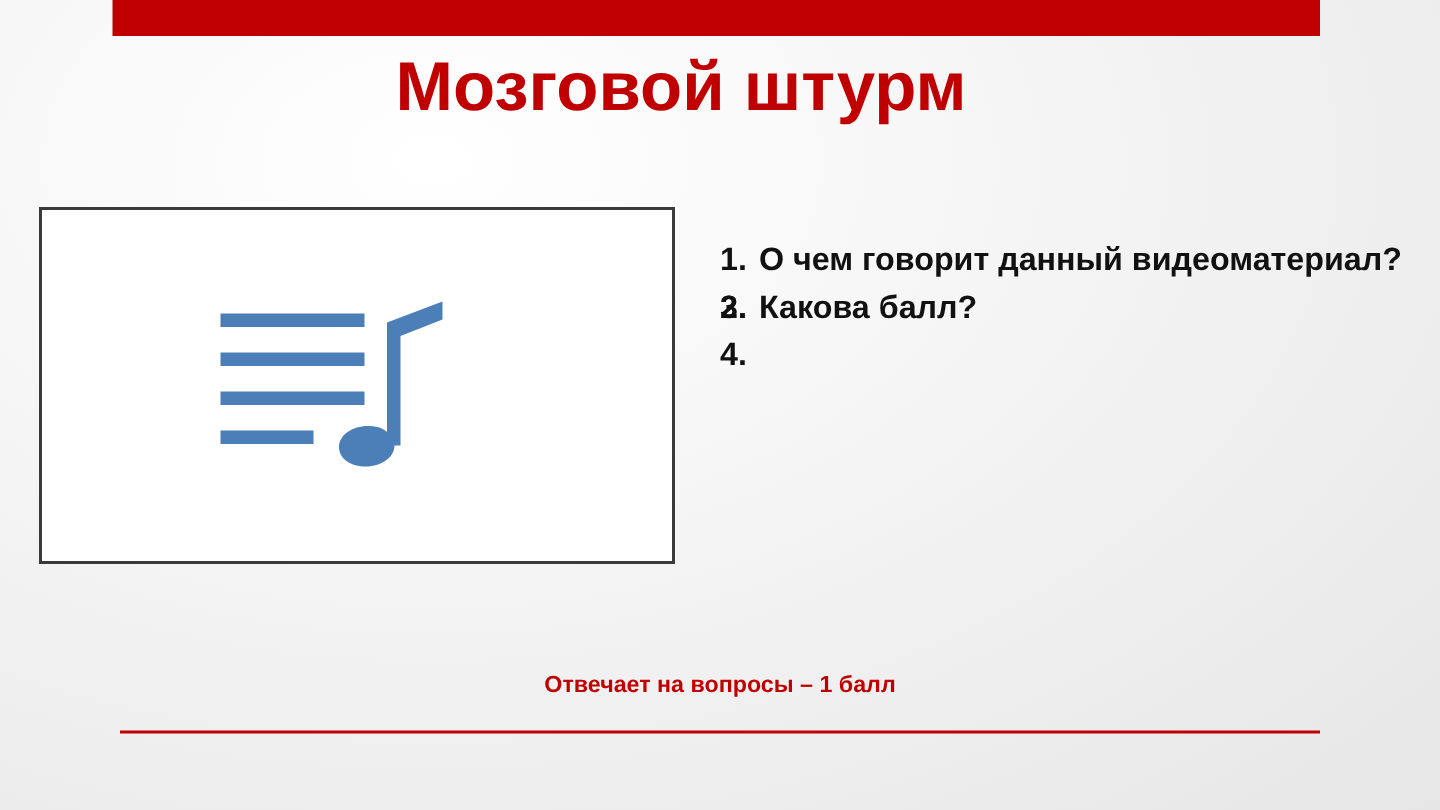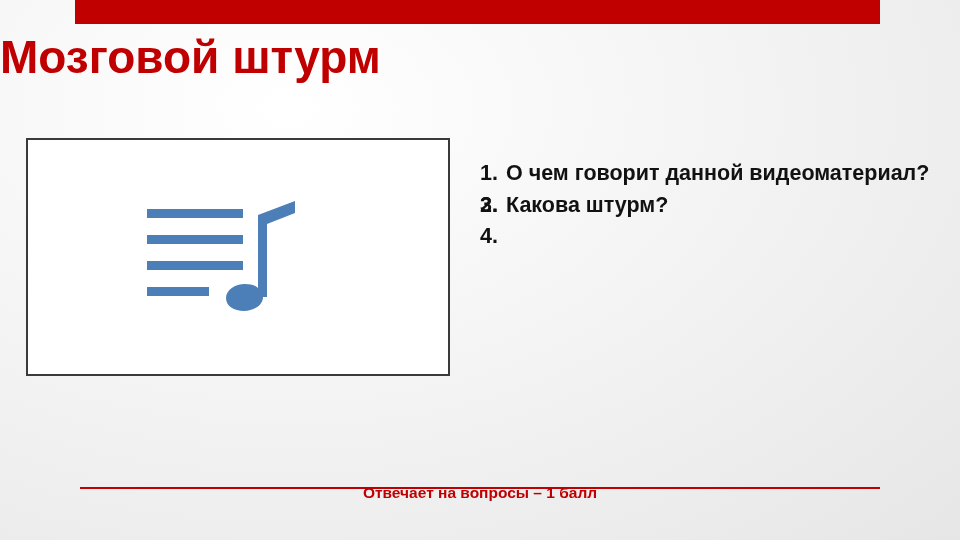--- a/index.html
+++ b/index.html
@@ -28,21 +28,21 @@
     width: 805px;
     height: 24px;
     background: #c00000;
   }
   
   .slide-title {
     position: absolute;
     left: 0px;
     top: 32px;
     width: 908px;
-    text-align: left;
+    text-align: center;
     font-size: 46px;
     font-weight: bold;
     color: #c00000;
     letter-spacing: 0px;
     line-height: 1.1;
   }
   
   .media-box {
     position: absolute;
     left: 26px;
@@ -90,21 +90,20 @@
   
   .footer-note {
     position: absolute;
     left: 0;
     top: 448px;
     width: 960px;
     text-align: center;
     color: #c00000;
     font-size: 15.5px;
     font-weight: bold;
-    margin-top: 36px;
   }
   
   .bottom-rule {
     position: absolute;
     left: 80px;
     top: 487px;
     width: 800px;
     height: 0;
     border-top: 2px solid #c00000;
   }
@@ -124,28 +123,28 @@
       <rect x="4" y="38" width="96" height="9" fill="#4c7fb8"></rect>
       <rect x="4" y="64" width="96" height="9" fill="#4c7fb8"></rect>
       <rect x="4" y="90" width="62" height="9" fill="#4c7fb8"></rect>
       <path d="M120 100 C120 108 111 114 101 114 C91 114 83 109 83 101 C83 93 92 87 102 87 C107 87 112 88 115 91 L115 18 L152 4 L152 16 L124 27 L124 100 Z" fill="#4c7fb8"></path>
     </svg>
   </div>
 
   <ul class="questions">
     <li>
       <span class="num">1.</span>
-      <span>О чем говорит данной видеоматериал?</span>
+      <span>О чем говорит данный видеоматериал?</span>
     </li>
     <li>
       <span class="num">2.</span>
     </li>
     <li>
       <span class="num">3.</span>
-      <span>Какова штурм?</span>
+      <span>Какова балл?</span>
     </li>
     <li>
       <span class="num">4.</span>
     </li>
   </ul>
 
   <div class="footer-note">Отвечает на вопросы – 1 балл</div>
 
   <div class="bottom-rule"></div>
 

